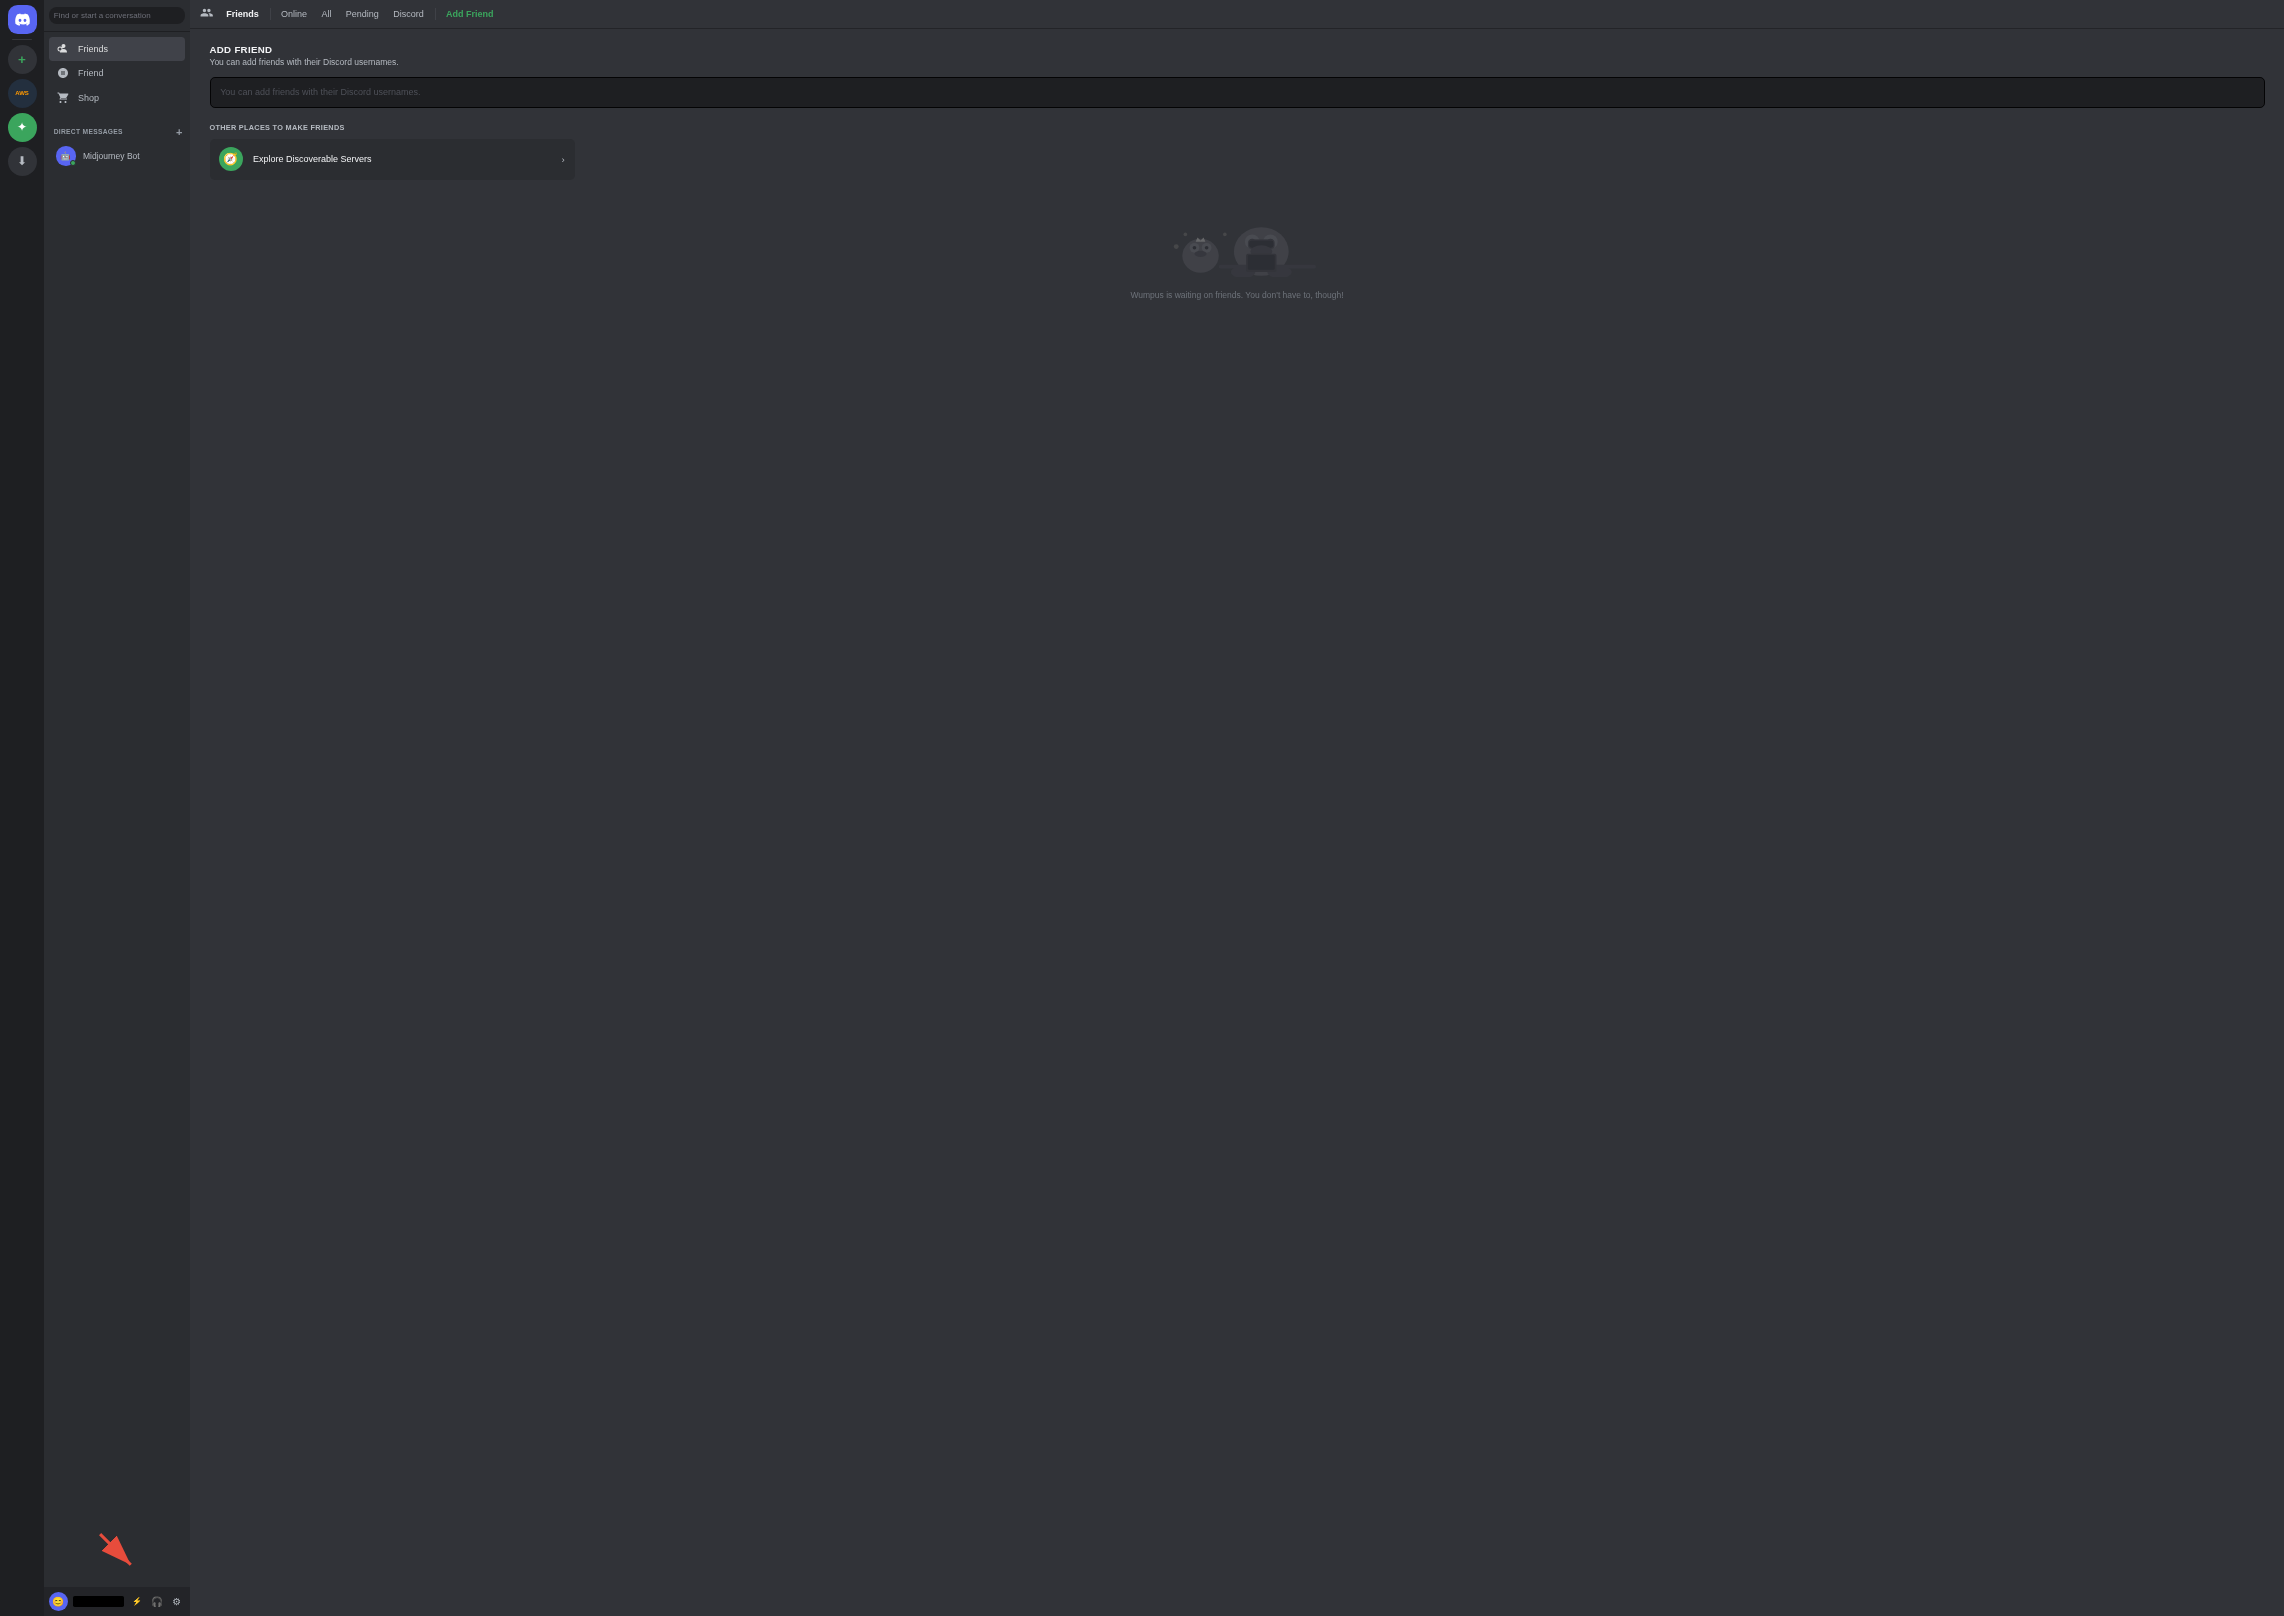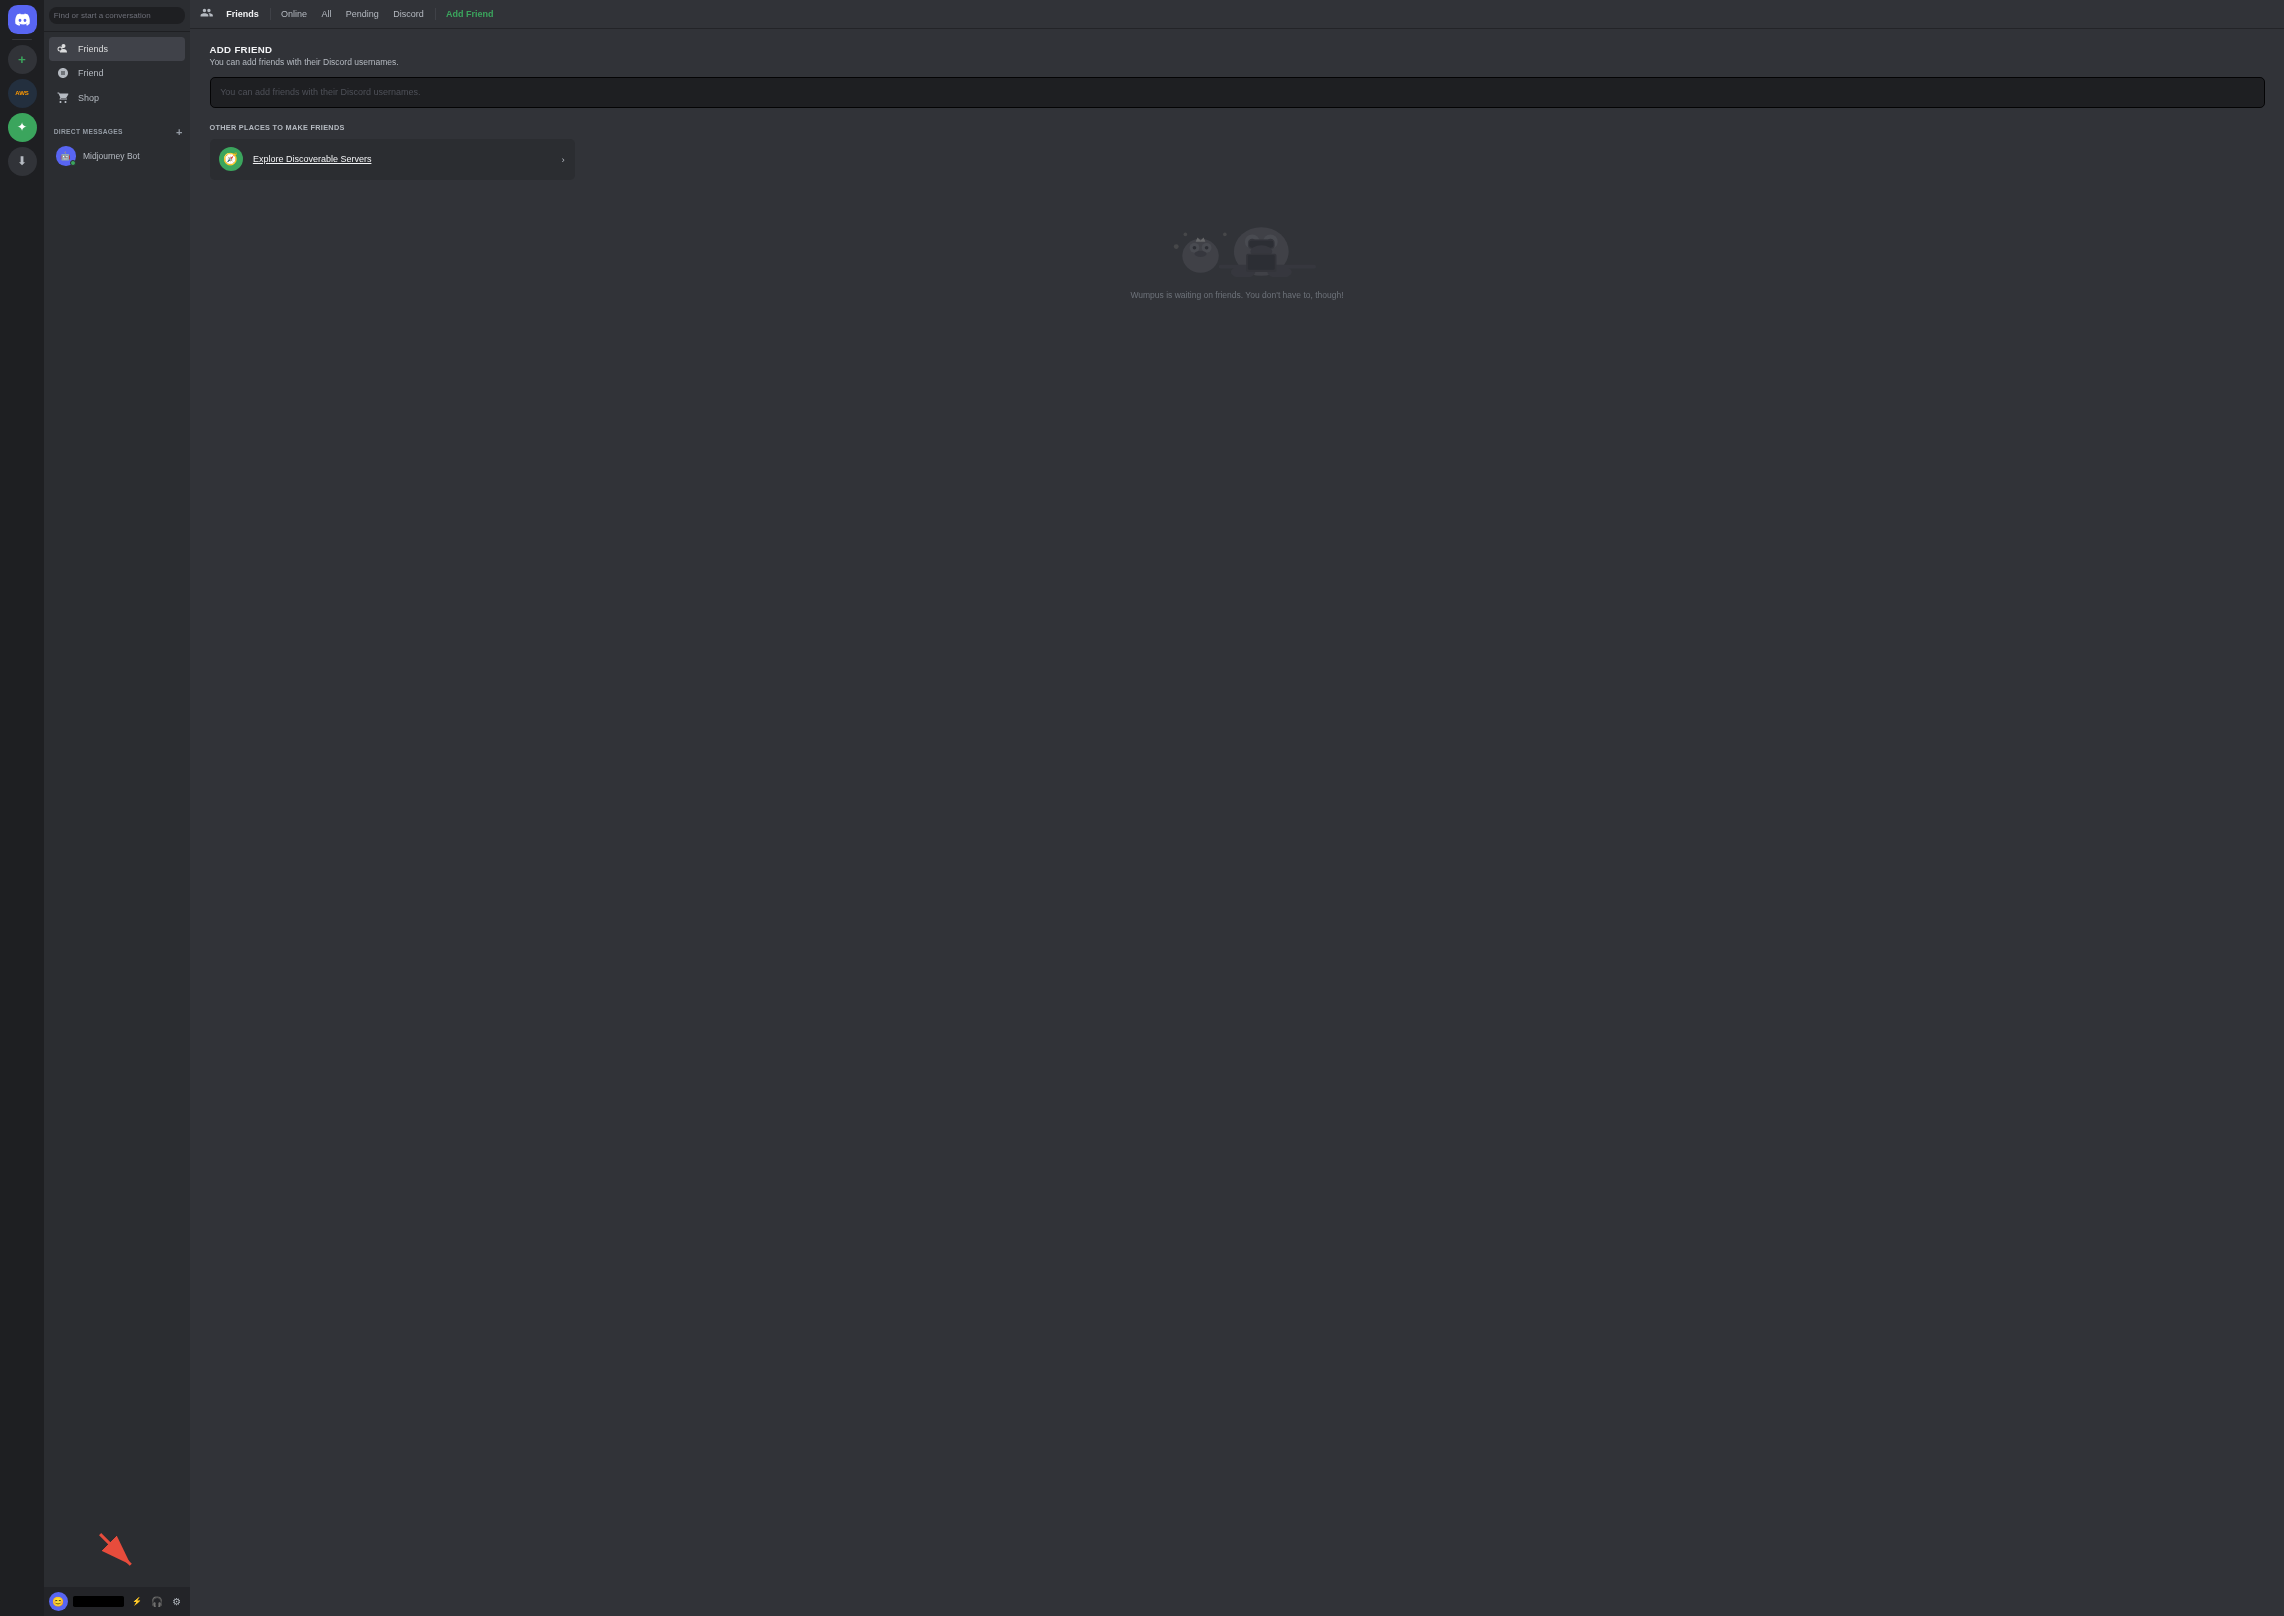--- a/index.html
+++ b/index.html
@@ -287,21 +287,20 @@
       justify-content: center;
       color: white;
       font-size: 12px;
       flex-shrink: 0;
     }
     .explore-label {
       flex: 1;
       font-size: 9px;
       font-weight: 500;
       color: #f2f3f5;
-      text-decoration: underline;
     }
     .explore-chevron {
       color: #b5bac1;
       font-size: 9.7px;
     }
 
     
     .wumpus-area {
       display: flex;
       flex-direction: column;

